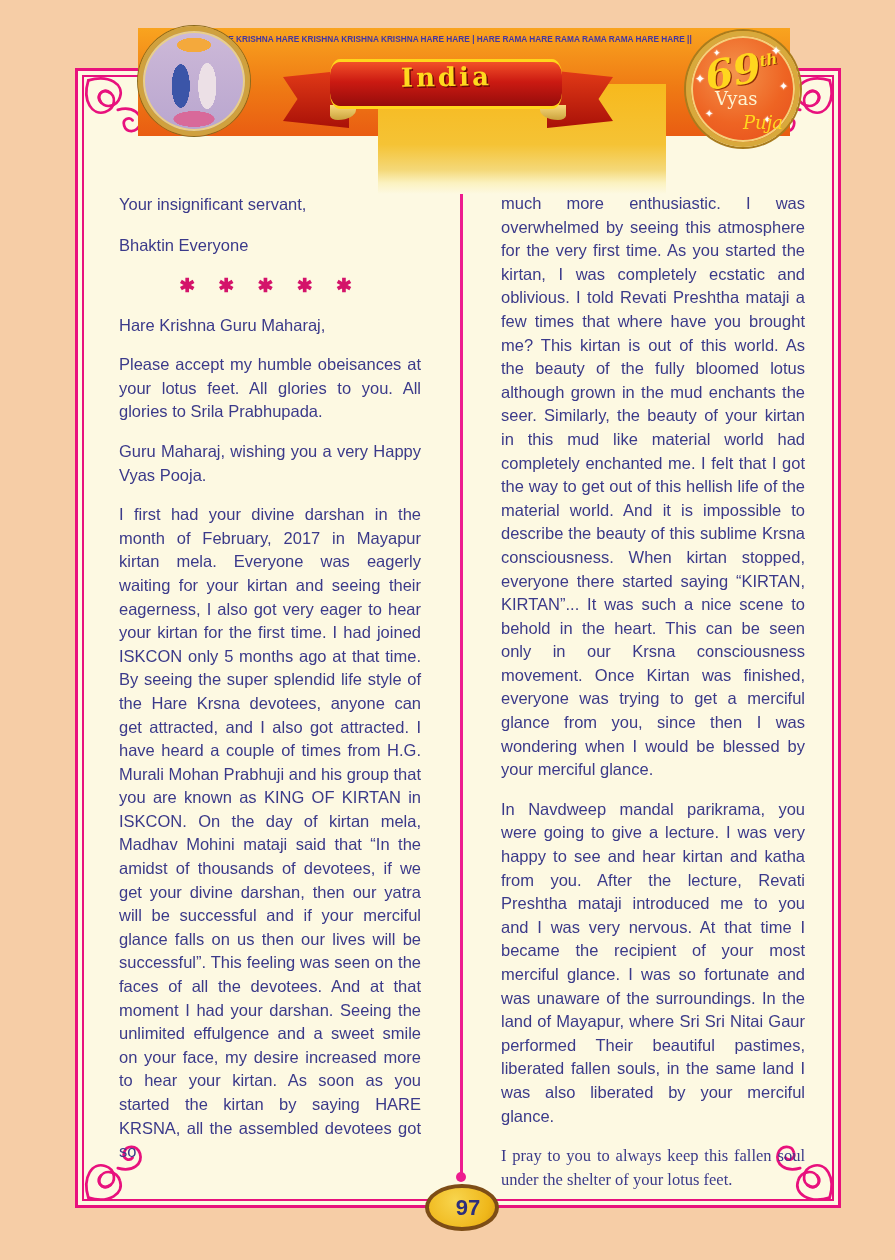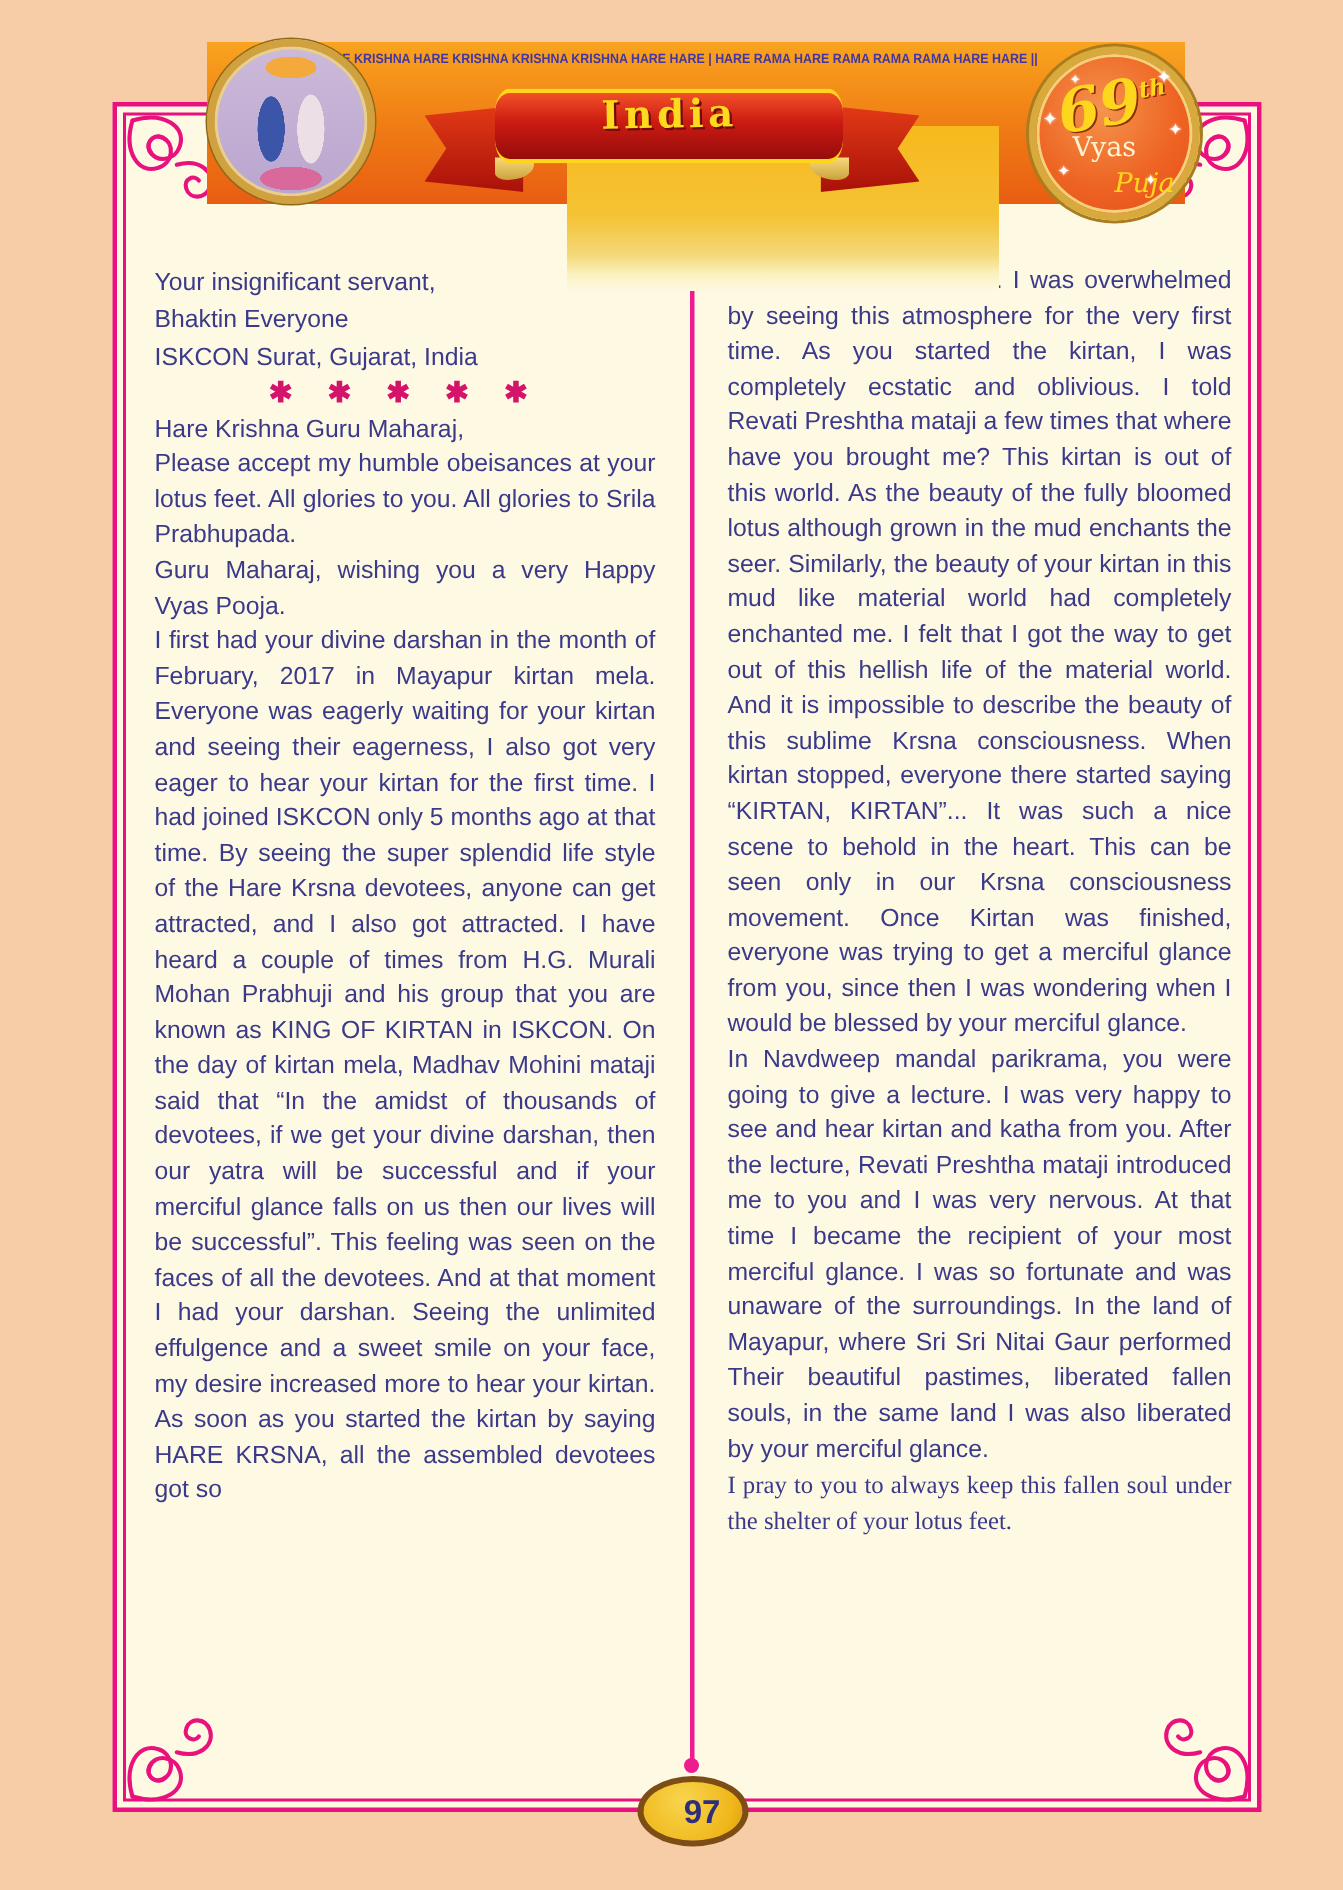--- a/index.html
+++ b/index.html
@@ -109,21 +109,21 @@
   .dot-bottom{left:456px;top:1172px;}
 
   
   .col{
     position:absolute;top:176px;z-index:3;
     font-size:16.5px;line-height:23.6px;color:#3b3a8a;
     text-align:justify;
   }
   .col-left{left:103px;width:334px;}
   .col-right{left:485px;width:336px;}
-  .col p{margin:0;}
+  .col p{margin:16px;}
   .sig{line-height:25px;text-align:left;}
   .separator{
     margin-top:27px;text-align:center;color:#d4136a;
     font-size:19px;font-weight:bold;letter-spacing:9px;
   }
   .salutation{margin-top:41px;text-align:left;}
   .lp1{margin-top:7px;}
   .lp2{margin-top:31px;}
   .lp3{margin-top:37px;}
   .rp1{margin-top:7px;}
@@ -205,21 +205,20 @@
   <div class="w2">Puja</div>
 </div>
 
 <div class="divider-dot dot-top"></div>
 <div class="divider"></div>
 <div class="divider-dot dot-bottom"></div>
 
 <div class="col col-left">
   <p class="sig">Your insignificant servant,</p>
   <p class="sig">Bhaktin Everyone</p>
-  <p class="sig">ISKCON Surat, Gujarat, India</p>
   <p class="separator">✱ ✱ ✱ ✱ ✱</p>
   <p class="salutation">Hare Krishna Guru Maharaj,</p>
   <p class="lp1">Please accept my humble obeisances at your lotus feet. All glories to you. All glories to Srila Prabhupada.</p>
   <p class="lp2">Guru Maharaj, wishing you a very Happy Vyas Pooja.</p>
   <p class="lp3">I first had your divine darshan in the month of February, 2017 in Mayapur kirtan mela. Everyone was eagerly waiting for your kirtan and seeing their eagerness, I also got very eager to hear your kirtan for the first time. I had joined ISKCON only 5 months ago at that time. By seeing the super splendid life style of the Hare Krsna devotees, anyone can get attracted, and I also got attracted. I have heard a couple of times from H.G. Murali Mohan Prabhuji and his group that you are known as KING OF KIRTAN in ISKCON.  On the day of kirtan mela, Madhav Mohini mataji said that “In the amidst of thousands of devotees, if we get your divine darshan, then our yatra will be successful and if your merciful glance falls on us then our lives will be successful”. This feeling was seen on the faces of all the devotees. And at that moment I had your darshan. Seeing the unlimited effulgence and a sweet smile on your face, my desire increased more to hear your kirtan. As soon as you started the kirtan by saying HARE KRSNA, all the assembled devotees got so</p>
 </div>
 
 <div class="col col-right">
   <p class="rp1">much more enthusiastic. I was overwhelmed by seeing this atmosphere for the very first time. As you started the kirtan, I was completely ecstatic and oblivious. I told Revati Preshtha mataji a few times that where have you brought me? This kirtan is out of this world. As the beauty of the fully bloomed lotus although grown in the mud enchants the seer. Similarly, the beauty of your kirtan in this mud like material world had completely enchanted me. I felt that I got the way to get out of this hellish life of the material world. And it is impossible to describe the beauty of this sublime Krsna consciousness. When kirtan stopped, everyone there started saying “KIRTAN, KIRTAN”...  It was such a nice scene to behold in the heart. This can be seen only in our Krsna consciousness movement. Once Kirtan was finished, everyone was trying to get a merciful glance from you, since then I was wondering when I would be blessed by your merciful glance.</p>
   <p class="rp2">In Navdweep mandal parikrama, you were going to give a lecture. I was very happy to see and hear kirtan and katha from you. After the lecture, Revati Preshtha mataji introduced me to you and I was very nervous. At that time I became the recipient of your most merciful glance. I was so fortunate and was unaware of the surroundings. In the land of Mayapur, where Sri Sri Nitai Gaur performed Their beautiful pastimes, liberated fallen souls, in the same land I was also liberated by your merciful glance.</p>

